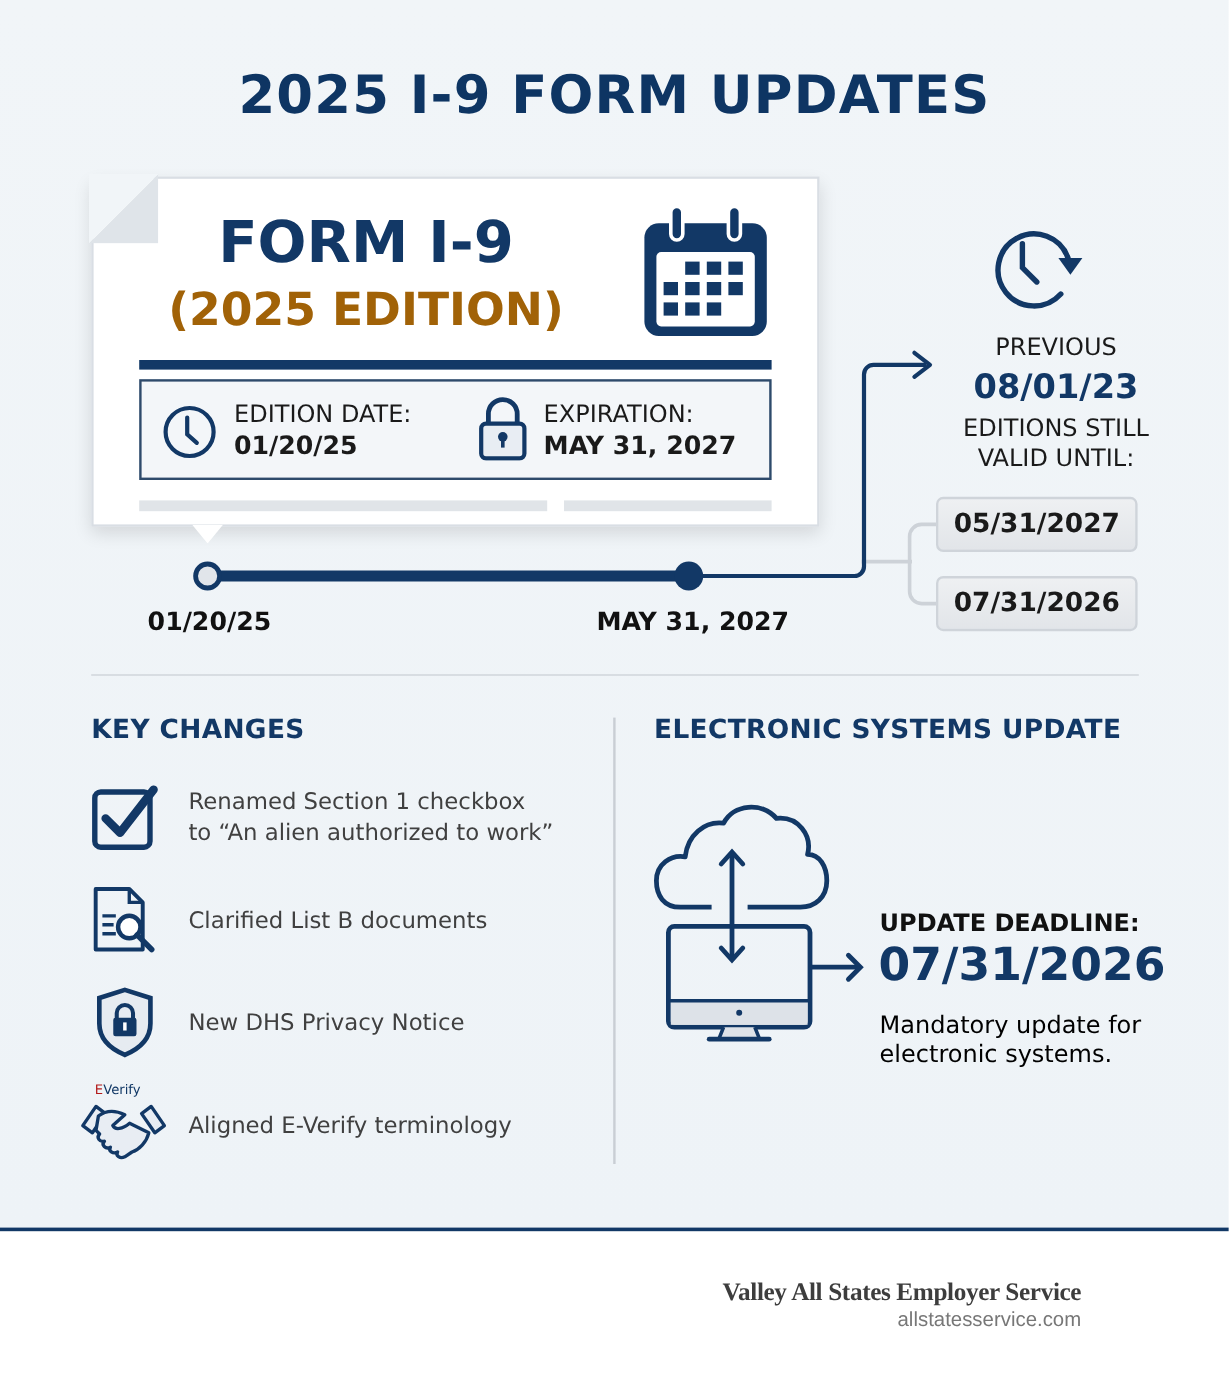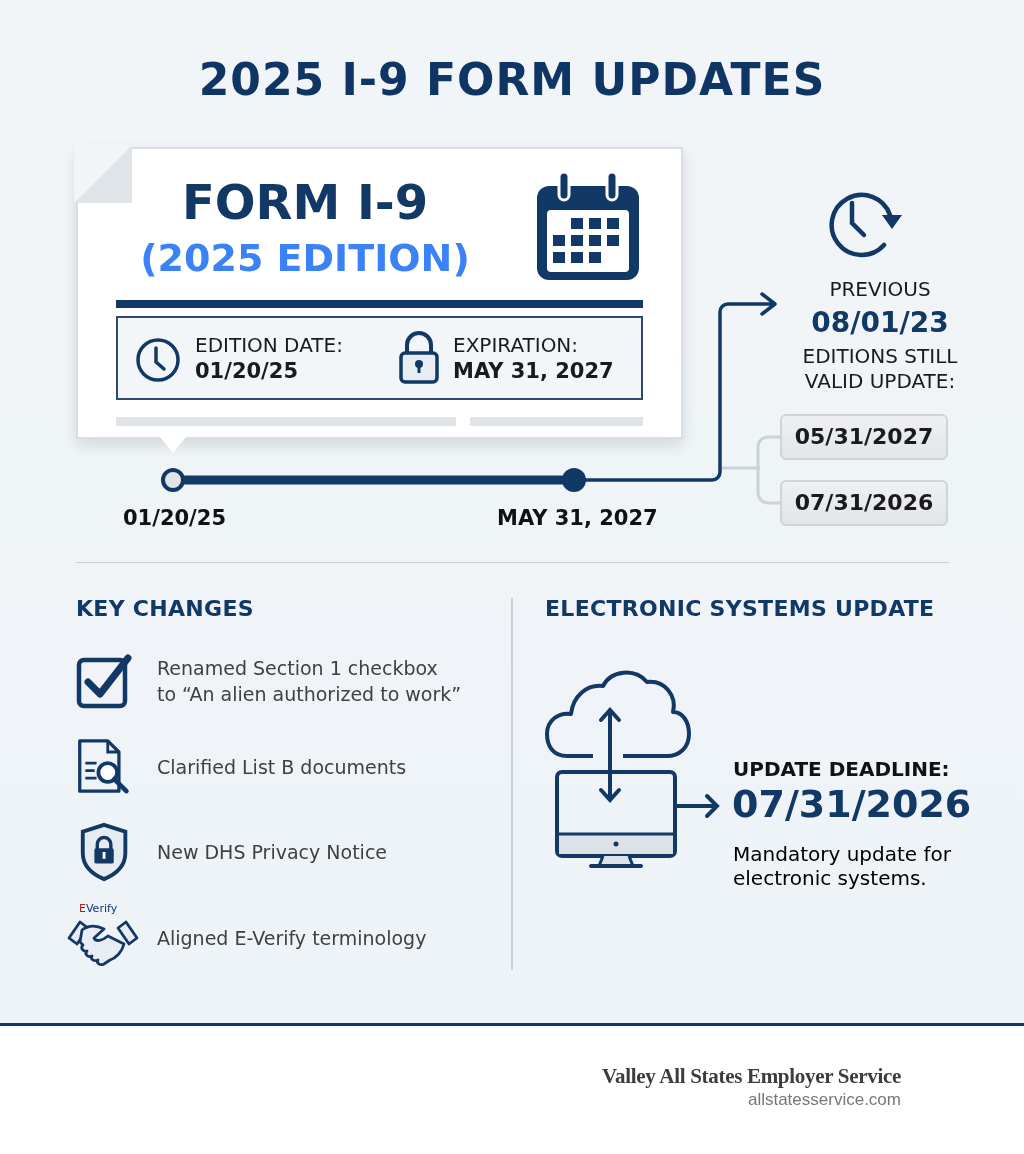--- a/index.html
+++ b/index.html
@@ -36,21 +36,21 @@
   .doc-pointer {
     position: absolute; left: 160px; top: 437px; width: 26px; height: 16px;
     background: #fff; clip-path: polygon(0 0, 100% 0, 50% 100%);
   }
   .form-title {
     position: absolute; left: 100px; top: 176px; width: 410px; text-align: center;
     font-size: 48px; font-weight: bold; color: #123866; line-height: 52px;
   }
   .form-sub {
     position: absolute; left: 100px; top: 234px; width: 410px; text-align: center;
-    font-size: 38px; font-weight: bold; color: #3b82f6; line-height: 48px;
+    font-size: 38px; font-weight: bold; color: #a16207; line-height: 48px;
   }
   .cal-icon { position: absolute; left: 533px; top: 168px; width: 110px; height: 116px; }
   .doc-rule {
     position: absolute; left: 116px; top: 300px; width: 527px; height: 8px; background: #123866;
   }
   .info-box {
     position: absolute; left: 116px; top: 316px; width: 527px; height: 84px;
     background: #f3f6f9; border: 2px solid #2e4a6b;
   }
   .clock-small { position: absolute; left: 134px; top: 336px; width: 48px; height: 48px; }
@@ -179,21 +179,21 @@
 <div class="tl-label" style="left:497px; top:506px;">MAY 31, 2027</div>
 
 <svg class="prev-clock" viewBox="0 0 82 78">
   <path d="M68 30 A30 30 0 1 0 62 60" fill="none" stroke="#123866" stroke-width="4.5" stroke-linecap="round"></path>
   <path d="M30 18 V38 L42 50" fill="none" stroke="#123866" stroke-width="4.5" stroke-linecap="round"></path>
   <path d="M60 30 L80 30 L70 44 Z" fill="#123866"></path>
 </svg>
 <div class="prev-text" style="top:277px;">PREVIOUS</div>
 <div class="prev-date">08/01/23</div>
 <div class="prev-text" style="top:344px;">EDITIONS STILL</div>
-<div class="prev-text" style="top:369px;">VALID UPDATE:</div>
+<div class="prev-text" style="top:369px;">VALID UNTIL:</div>
 <div class="date-pill" style="top:414px;">05/31/2027</div>
 <div class="date-pill" style="top:480px;">07/31/2026</div>
 
 <div class="divider-h"></div>
 <div class="divider-v"></div>
 
 <div class="section-title" style="left:76px; top:596px;">KEY CHANGES</div>
 
 <svg class="kc-icon" style="left:76px; top:652px;" viewBox="0 0 56 60">
   <rect x="3" y="8" width="46" height="46" rx="5" fill="none" stroke="#123866" stroke-width="4.5"></rect>

